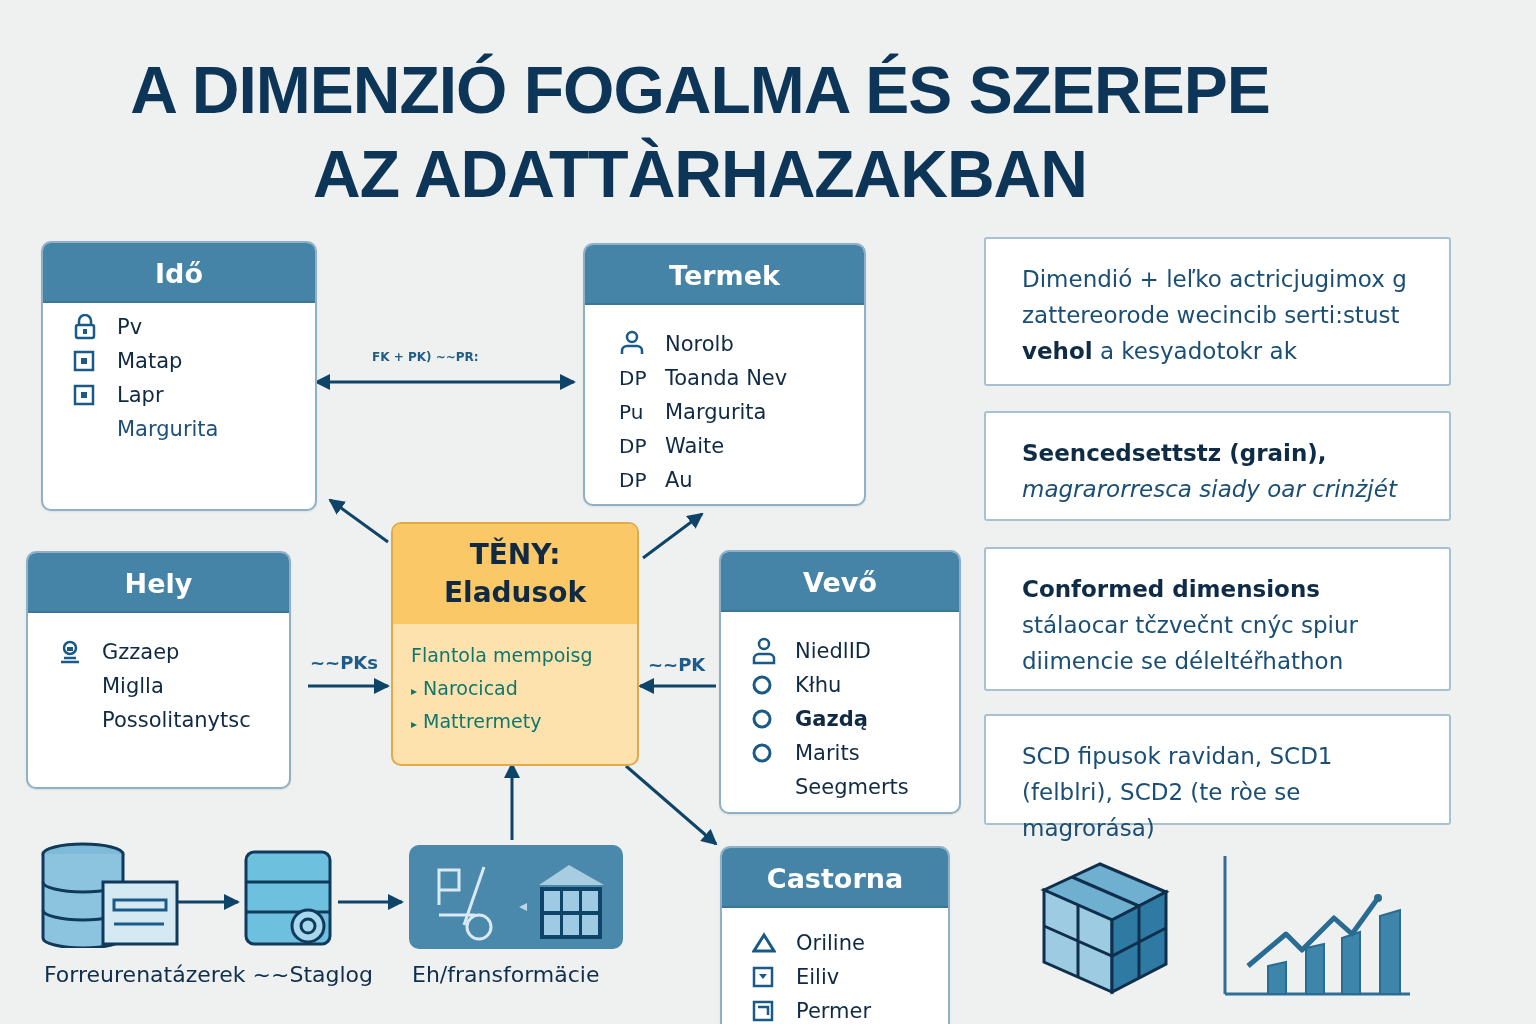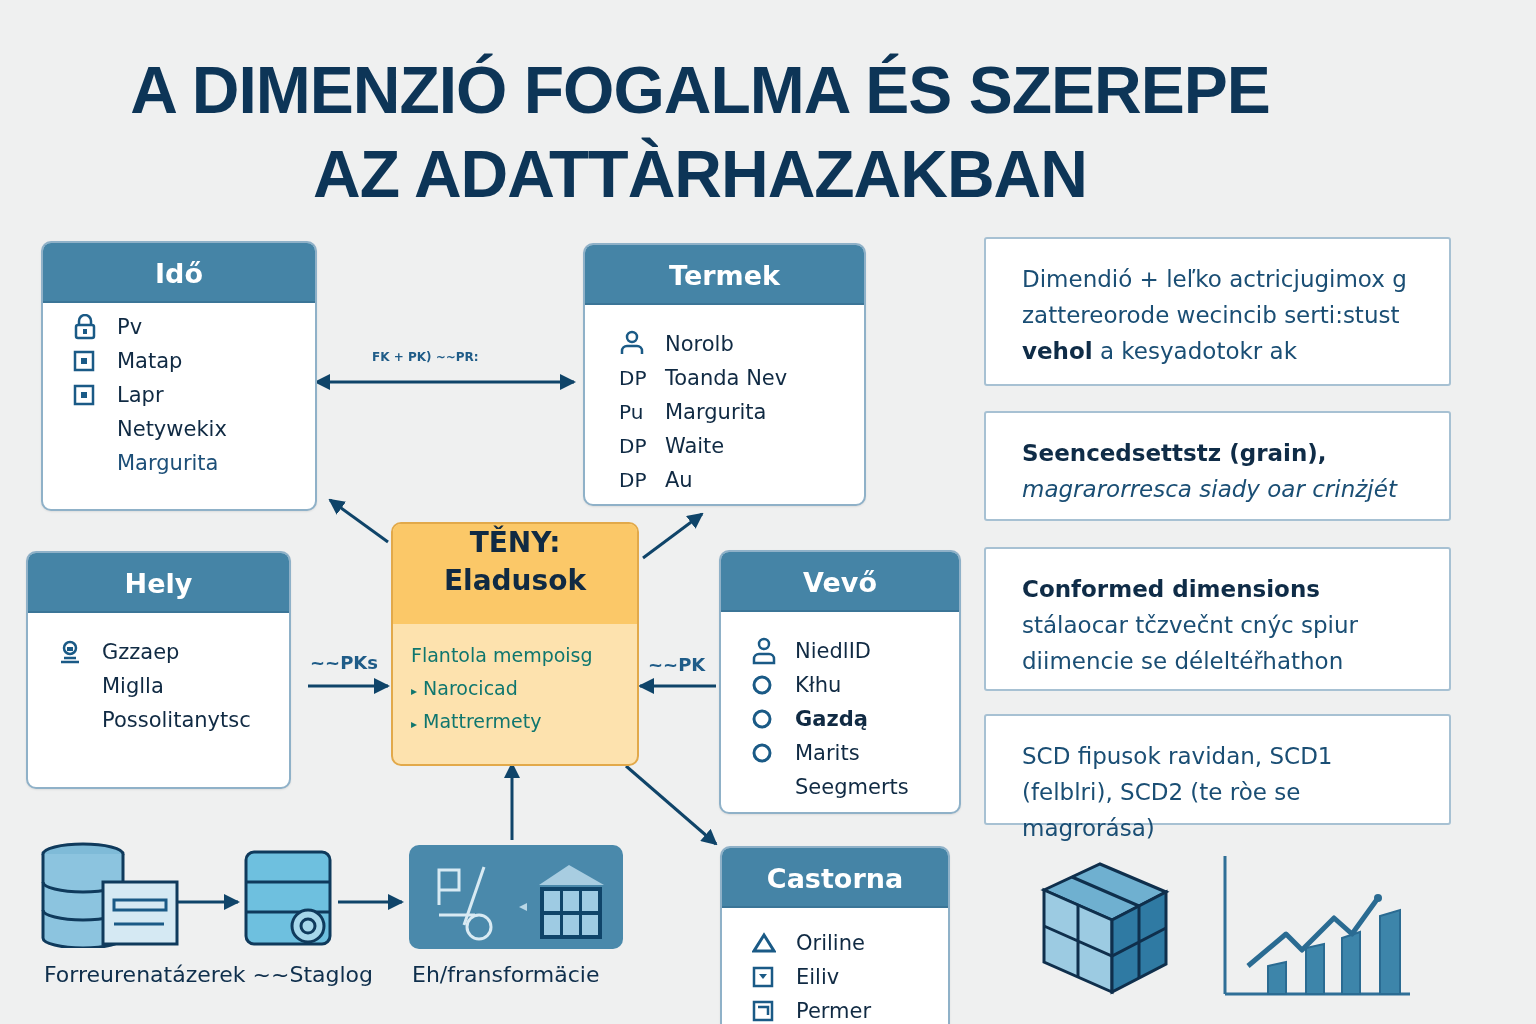--- a/index.html
+++ b/index.html
@@ -8,21 +8,21 @@
   .t1{top:52px;font-size:66px;left:-20px;}
   .t2{top:136px;font-size:66px;left:-20px;}
   .dim{position:absolute;background:#fff;border:2px solid #8fb1c8;border-radius:10px;overflow:hidden;box-shadow:0 1px 2px rgba(0,0,0,.08);}
   .dim .hd{background:#4584a6;color:#fff;font-weight:700;font-size:27px;text-align:center;height:58px;line-height:62px;border-bottom:2px solid #3b7597;}
   .dim ul{list-style:none;margin:6px;padding:1px 0 0 24px;}
   .dim li{height:34px;display:flex;align-items:center;font-size:21px;color:#102a43;}
   .dim .ic{width:30px;height:24px;display:inline-flex;align-items:center;justify-content:flex-start;margin-right:14px;color:#1a5a86;font-weight:700;font-size:20px;}
   .dim .pre{font-size:20px;color:#0f2a44;width:36px;margin-right:10px;}
   .blank{width:30px;margin-right:14px;display:inline-block;}
   .fact{position:absolute;left:391px;top:522px;width:244px;height:240px;border:2px solid #e2a94a;border-radius:10px;overflow:hidden;background:#fde2ae;}
-  .fact .fh{background:#fbc868;height:100px;text-align:center;font-weight:700;font-size:28px;color:#102a43;line-height:38px;padding-top:0;box-sizing:border-box;}
+  .fact .fh{background:#fbc868;height:100px;text-align:center;font-weight:700;font-size:28px;color:#102a43;line-height:38px;padding-top:12px;box-sizing:border-box;}
   .fact .fb{padding:20px 0 0 18px;font-size:19px;color:#0f766e;}
   .fact .fb div{height:33px;}
   .info{position:absolute;left:984px;width:467px;background:#fff;border:2px solid #a7c1d3;border-radius:3px;box-sizing:border-box;padding:22px 0 0 36px;font-size:23px;color:#1a4e74;line-height:36px;}
   .info b{color:#0f2c47;}
   .lbl{position:absolute;font-weight:700;color:#1f5c88;font-size:12px;}
   .flowlbl{position:absolute;top:962px;font-size:22px;color:#0f2f4c;}
   svg.lines{position:absolute;left:0;top:0;}
 </style>
 </head>
 <body>
@@ -88,24 +88,20 @@
         <span>Matap</span>
       </li>
     <li>
         <span class="ic">
           <svg width="22" height="22">
             <rect x="2" y="2" width="18" height="18" fill="none" stroke="#1a5a86" stroke-width="2.5"></rect>
             <rect x="8" y="8" width="6" height="6" fill="#1a5a86"></rect>
           </svg>
         </span>
         <span>Lapr</span>
-      </li>
-    <li>
-        <span class="blank"></span>
-        <span>Netywekix</span>
       </li>
     <li>
         <span class="blank"></span>
         <span style="color:#1d4f78">Margurita</span>
       </li>
   </ul>
 </div>
 
 <div class="dim" style="left:583px;top:243px;width:279px;height:259px;">
   <div class="hd">Termek</div>

